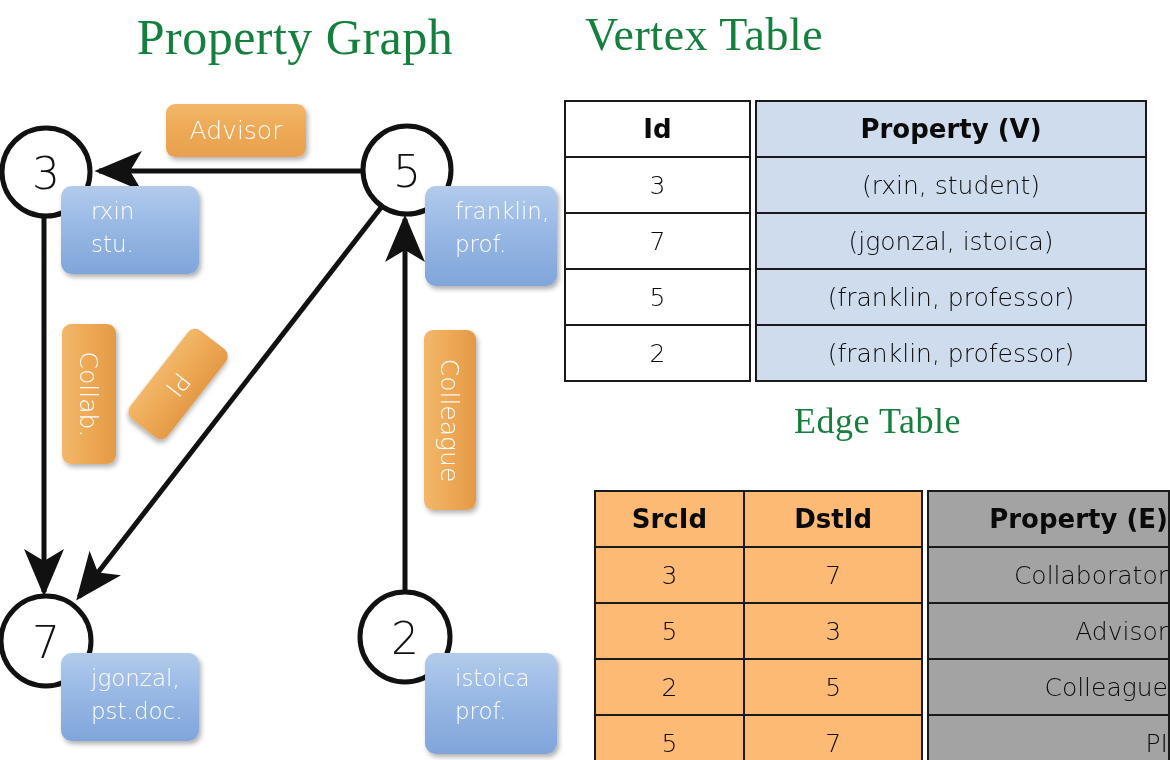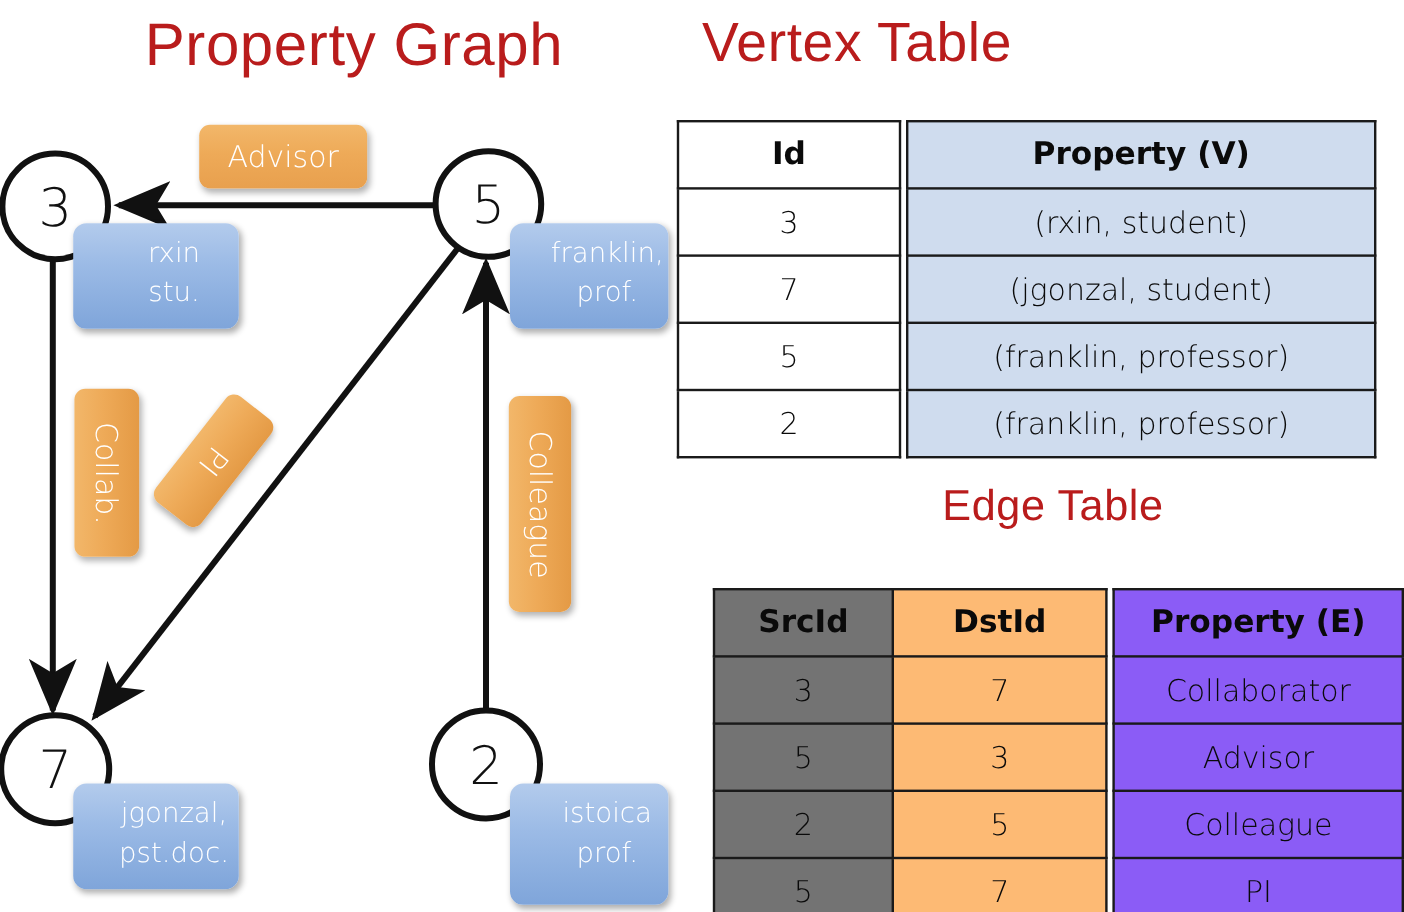--- a/index.html
+++ b/index.html
@@ -15,23 +15,23 @@
     position: relative;
     width: 1170px;
     height: 760px;
     background: #ffffff;
     overflow: hidden;
   }
 
   
   .title {
     position: absolute;
-    font-family: Liberation Sans, sans-serif;
-    font-weight: 300;
-    color: #b91c1c;
+    font-family: Liberation Serif, serif;
+    font-weight: 300;
+    color: #15803d;
     white-space: nowrap;
     letter-spacing: 0.5px;
   }
   #title-property-graph {
     left: 0; top: 8px;
     width: 590px;
     text-align: center;
     font-size: 50px;
   }
   #title-vertex-table {
@@ -73,21 +73,20 @@
     background: linear-gradient(to bottom, #b3cbec 0%, #9cbbe6 38%, #7fa5da 100%);
     box-shadow: 2px 3px 5px rgba(0,0,0,0.32);
     color: #ffffff;
     font-family: "DejaVu Sans", sans-serif;
     font-weight: 300;
     font-size: 23px;
     line-height: 1.42;
     padding: 9px 0 0 30px;
     box-sizing: border-box;
     white-space: pre-line;
-    text-align: center;
   }
 
   
   .ebox {
     position: absolute;
     border-radius: 9px;
     background: linear-gradient(to bottom, #f2b76a 0%, #eeaa58 45%, #e8a04e 100%);
     box-shadow: 2px 3px 5px rgba(0,0,0,0.30);
     color: #ffffff;
     font-family: "DejaVu Sans", sans-serif;
@@ -125,23 +124,23 @@
 
   .sep-col { border: none !important; background: #fff; width: 4px; padding: 0 !important; }
 
   #vertex-table { left: 564px; top: 100px; }
   #vertex-table td, #vertex-table th { height: 54px; }
   #vertex-table .c-id   { width: 183px; background: #ffffff; }
   #vertex-table .c-prop { width: 388px; background: #cfdcee; }
 
   #edge-table { left: 594px; top: 490px; }
   #edge-table td, #edge-table th { height: 54px; }
-  #edge-table .c-src  { width: 148px; background: #737373; text-align: center; }
+  #edge-table .c-src  { width: 148px; background: #fdba74; text-align: center; }
   #edge-table .c-dst  { width: 178px; background: #fdba74; }
-  #edge-table .c-prop { width: 240px; background: #8b5cf6; }
+  #edge-table .c-prop { width: 240px; background: #a3a3a3; text-align: right; }
 </style>
 </head>
 <body>
 
 <div id="canvas">
 
   <div class="title" id="title-property-graph">Property Graph</div>
 
   <div class="title" id="title-vertex-table">Vertex Table</div>
 
@@ -168,21 +167,21 @@
     <circle cx="405" cy="637" r="45" fill="#ffffff" stroke="#111111" stroke-width="5"></circle>
   </svg>
 
   <div class="node-num" style="left:6px;  top:148px; width:80px;">3</div>
   <div class="node-num" style="left:367px; top:146px; width:80px;">5</div>
   <div class="node-num" style="left:6px;  top:617px; width:80px;">7</div>
   <div class="node-num" style="left:365px; top:613px; width:80px;">2</div>
 
   <div class="vbox" style="left:61px;  top:186px; width:138px; height:88px;">rxin
 stu.</div>
-  <div class="vbox" style="left:425px; top:186px; width:132px; height:88px;">franklin,
+  <div class="vbox" style="left:425px; top:186px; width:132px; height:100px;">franklin,
 prof.</div>
   <div class="vbox" style="left:61px;  top:653px; width:138px; height:88px;">jgonzal,
 pst.doc.</div>
   <div class="vbox" style="left:425px; top:653px; width:132px; height:101px;">istoica
 prof.</div>
 
   <div class="ebox" style="left:166px; top:104px; width:140px; height:53px;">
     <span class="lbl">Advisor</span>
   </div>
 
@@ -208,21 +207,21 @@
     </thead>
     <tbody>
       <tr>
         <td class="c-id">3</td>
         <td class="sep-col"></td>
         <td class="c-prop">(rxin, student)</td>
       </tr>
       <tr>
         <td class="c-id">7</td>
         <td class="sep-col"></td>
-        <td class="c-prop">(jgonzal, student)</td>
+        <td class="c-prop">(jgonzal, istoica)</td>
       </tr>
       <tr>
         <td class="c-id">5</td>
         <td class="sep-col"></td>
         <td class="c-prop">(franklin, professor)</td>
       </tr>
       <tr>
         <td class="c-id">2</td>
         <td class="sep-col"></td>
         <td class="c-prop">(franklin, professor)</td>

